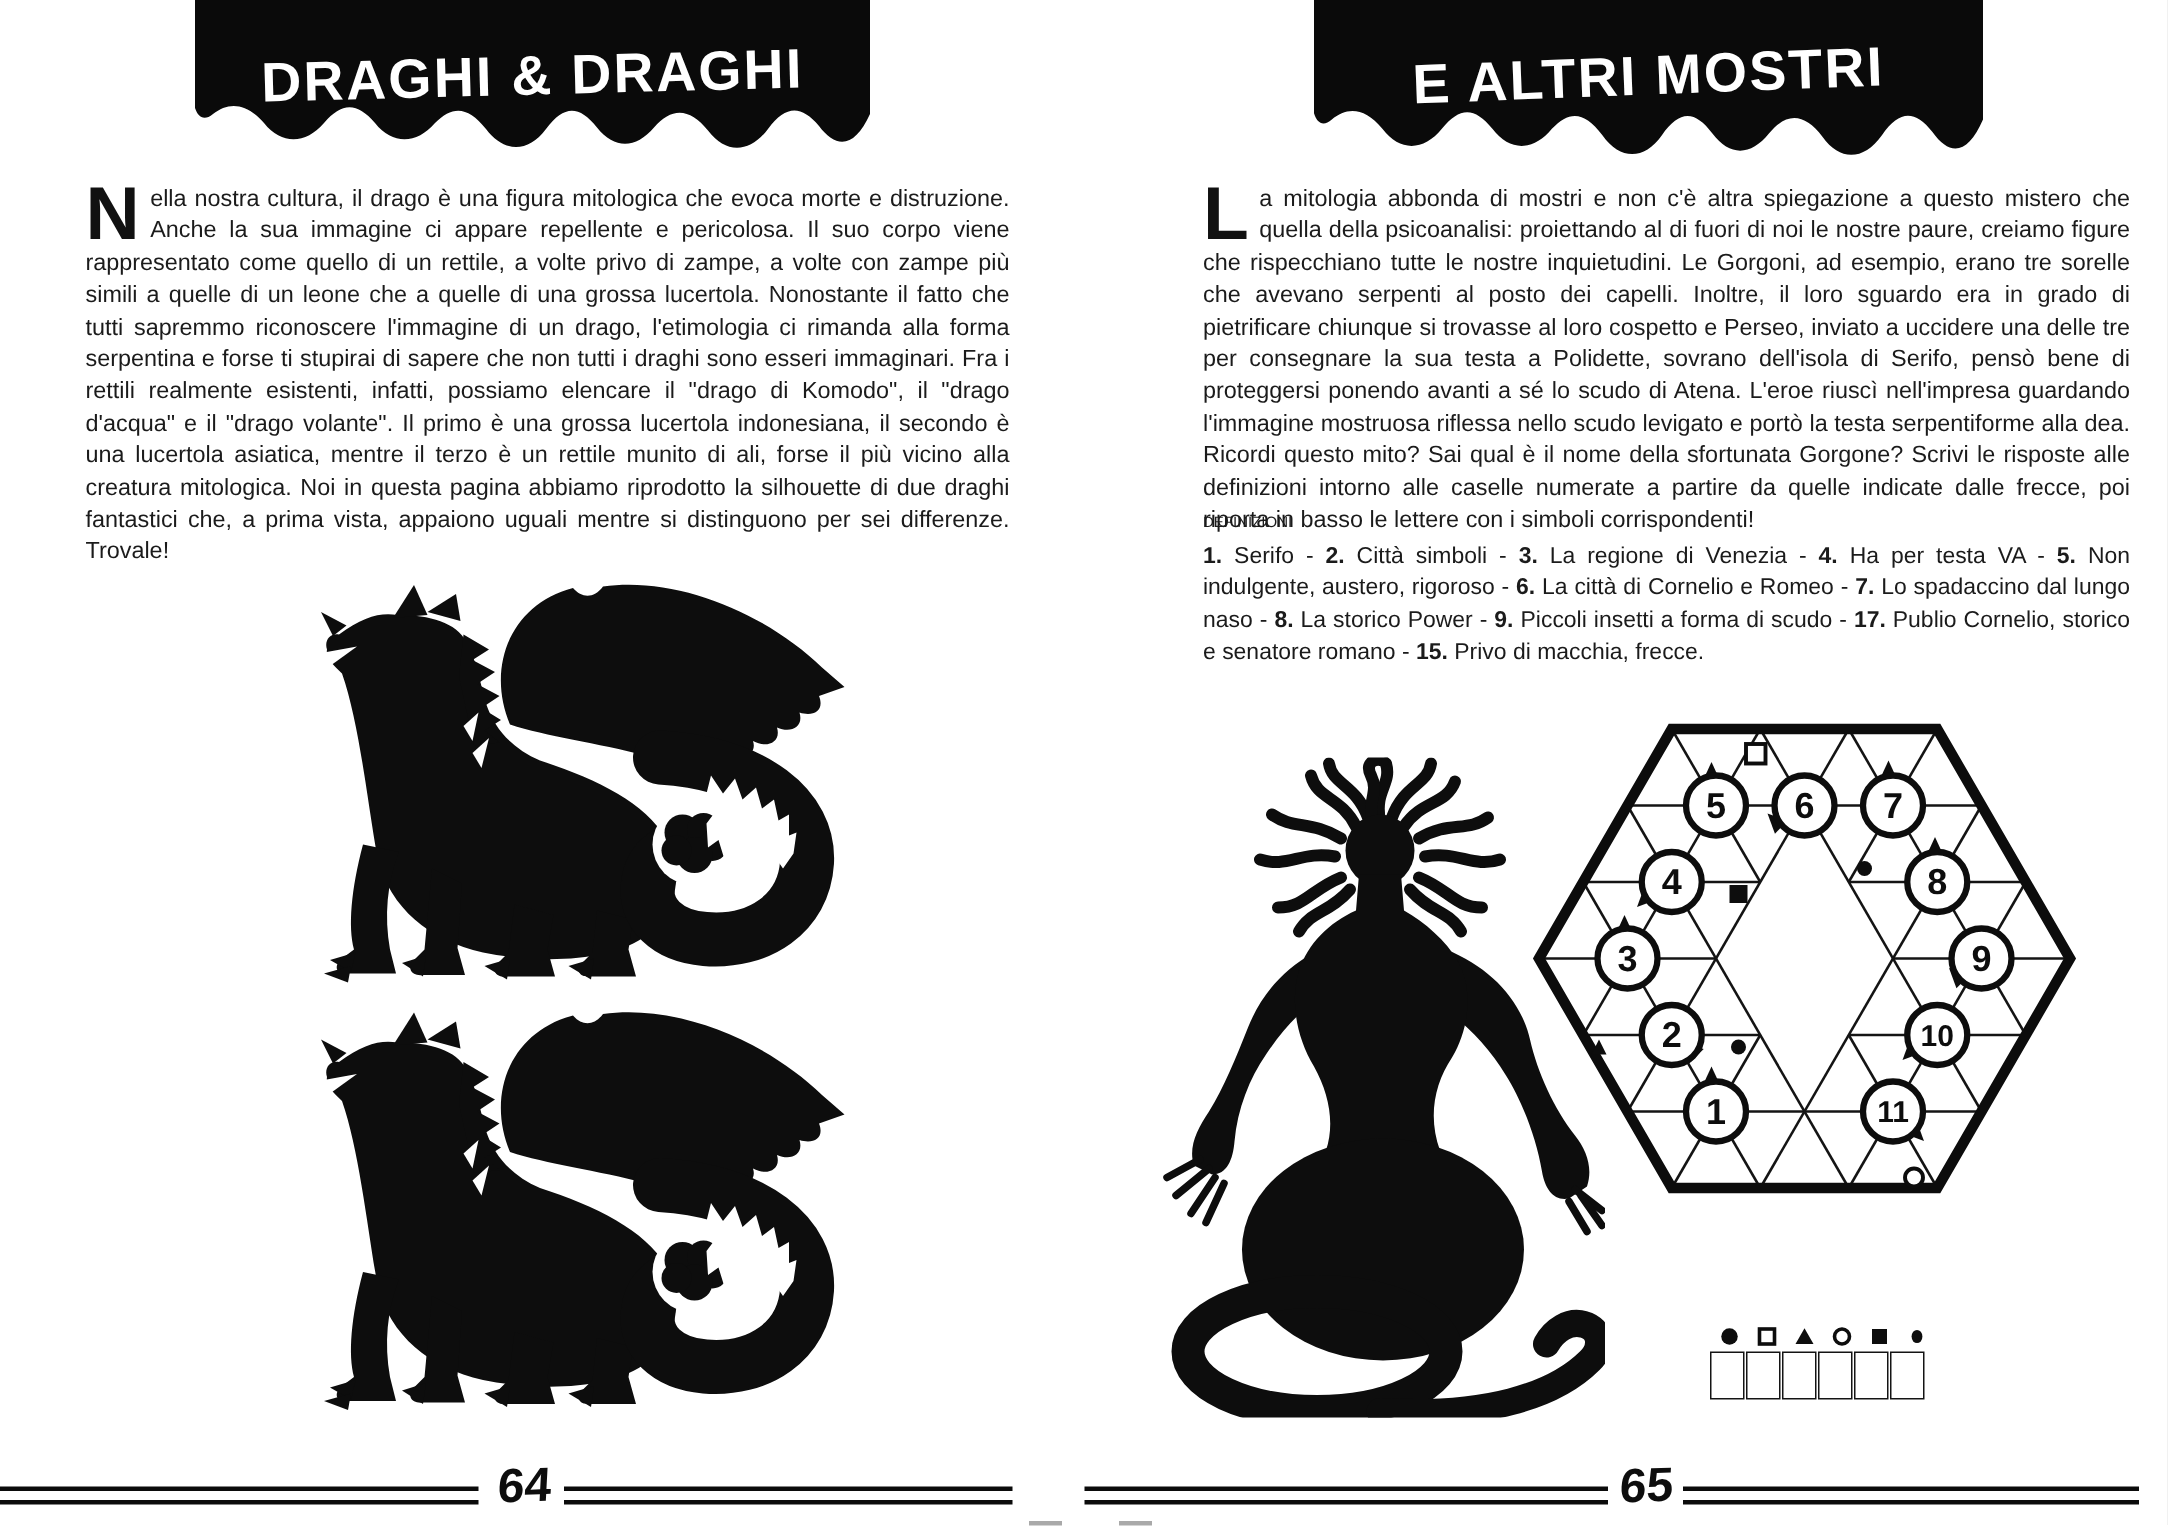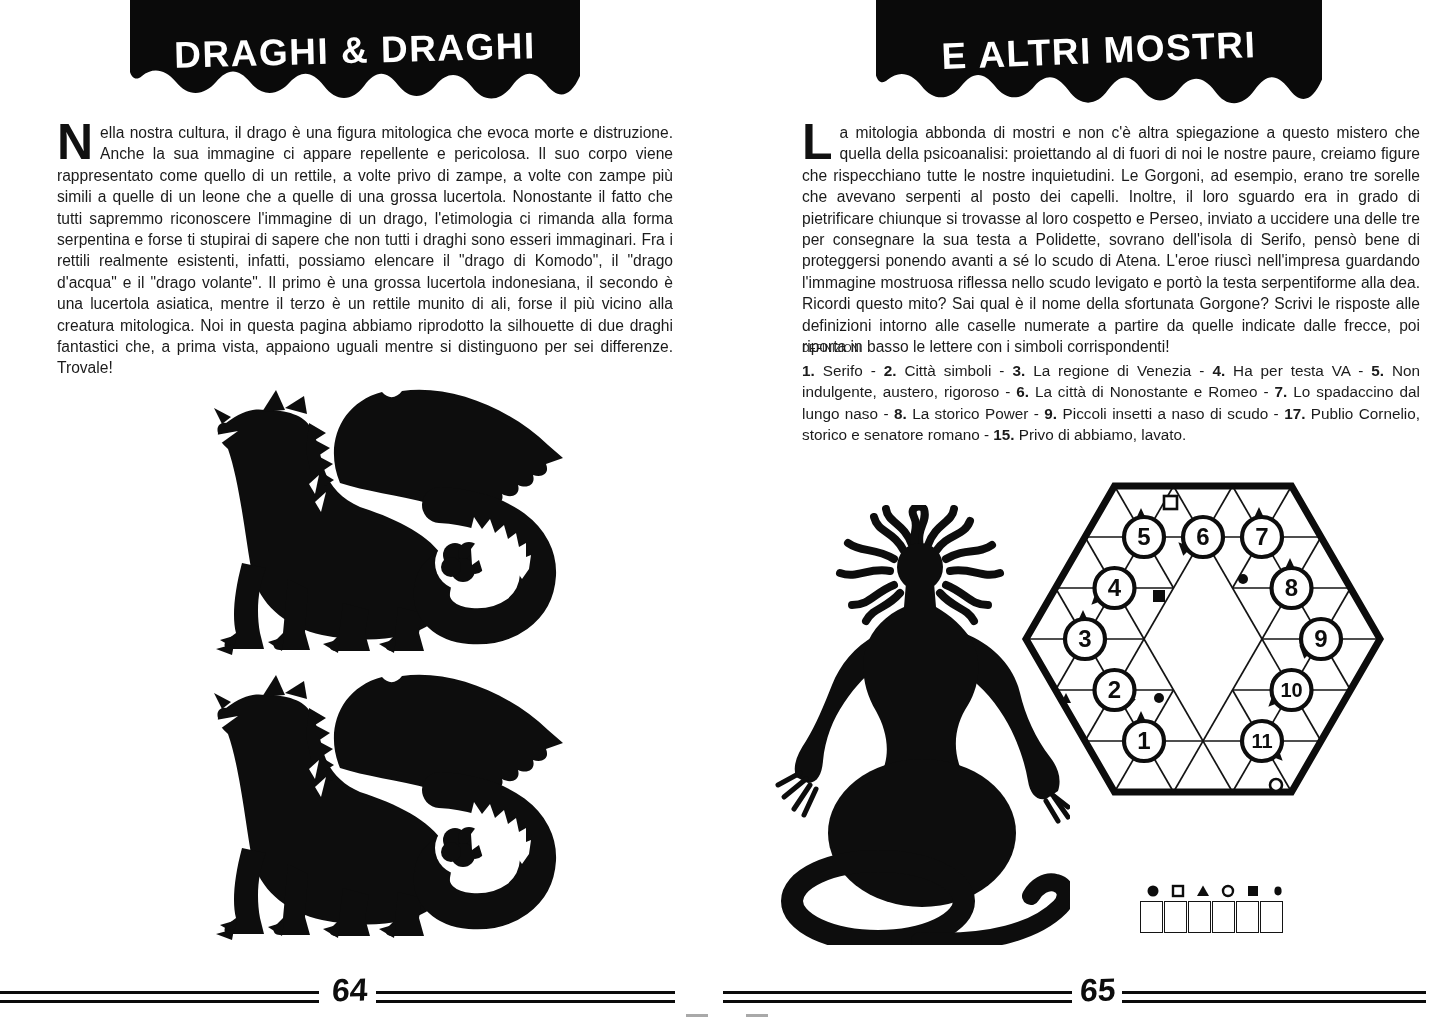--- a/index.html
+++ b/index.html
@@ -136,31 +136,31 @@
         <span class="def-item"><b class="defnum">1.</b><span> Serifo - </span></span>
       
         <span class="def-item"><b class="defnum">2.</b><span> Città simboli - </span></span>
       
         <span class="def-item"><b class="defnum">3.</b><span> La regione di Venezia - </span></span>
       
         <span class="def-item"><b class="defnum">4.</b><span> Ha per testa VA - </span></span>
       
         <span class="def-item"><b class="defnum">5.</b><span> Non indulgente, austero, rigoroso - </span></span>
       
-        <span class="def-item"><b class="defnum">6.</b><span> La città di Nonostante e Romeo - </span></span>
+        <span class="def-item"><b class="defnum">6.</b><span> La città di Cornelio e Romeo - </span></span>
       
         <span class="def-item"><b class="defnum">7.</b><span> Lo spadaccino dal lungo naso - </span></span>
       
         <span class="def-item"><b class="defnum">8.</b><span> La storico Power - </span></span>
       
-        <span class="def-item"><b class="defnum">9.</b><span> Piccoli insetti a naso di scudo - </span></span>
+        <span class="def-item"><b class="defnum">9.</b><span> Piccoli insetti a forma di scudo - </span></span>
       
         <span class="def-item"><b class="defnum">17.</b><span> Publio Cornelio, storico e senatore romano - </span></span>
       
-        <span class="def-item"><b class="defnum">15.</b><span> Privo di abbiamo, lavato.</span></span>
+        <span class="def-item"><b class="defnum">15.</b><span> Privo di macchia, frecce.</span></span>
       </div>
   </div>
 
   <svg class="figure" style="left:770px;top:505px" width="300" height="440" viewBox="0 0 300 440">
     <g class="inkstroke" stroke-width="8" stroke-linecap="round">
       <path d="M150,42 C146,22 158,18 154,4"></path>
       <path d="M134,46 C124,26 108,28 104,12"></path>
       <path d="M166,46 C178,28 194,32 200,16"></path>
       <path d="M124,54 C104,42 92,48 78,38"></path>
       <path d="M176,54 C196,42 208,50 222,40"></path>

